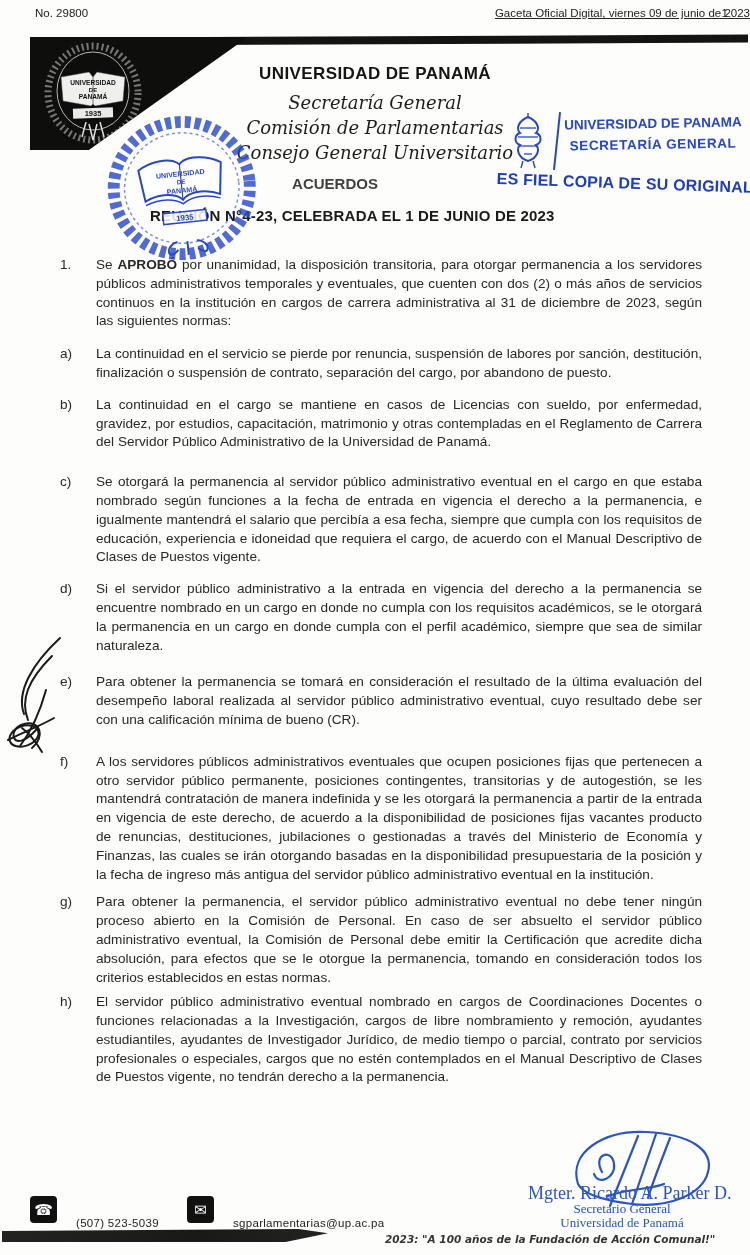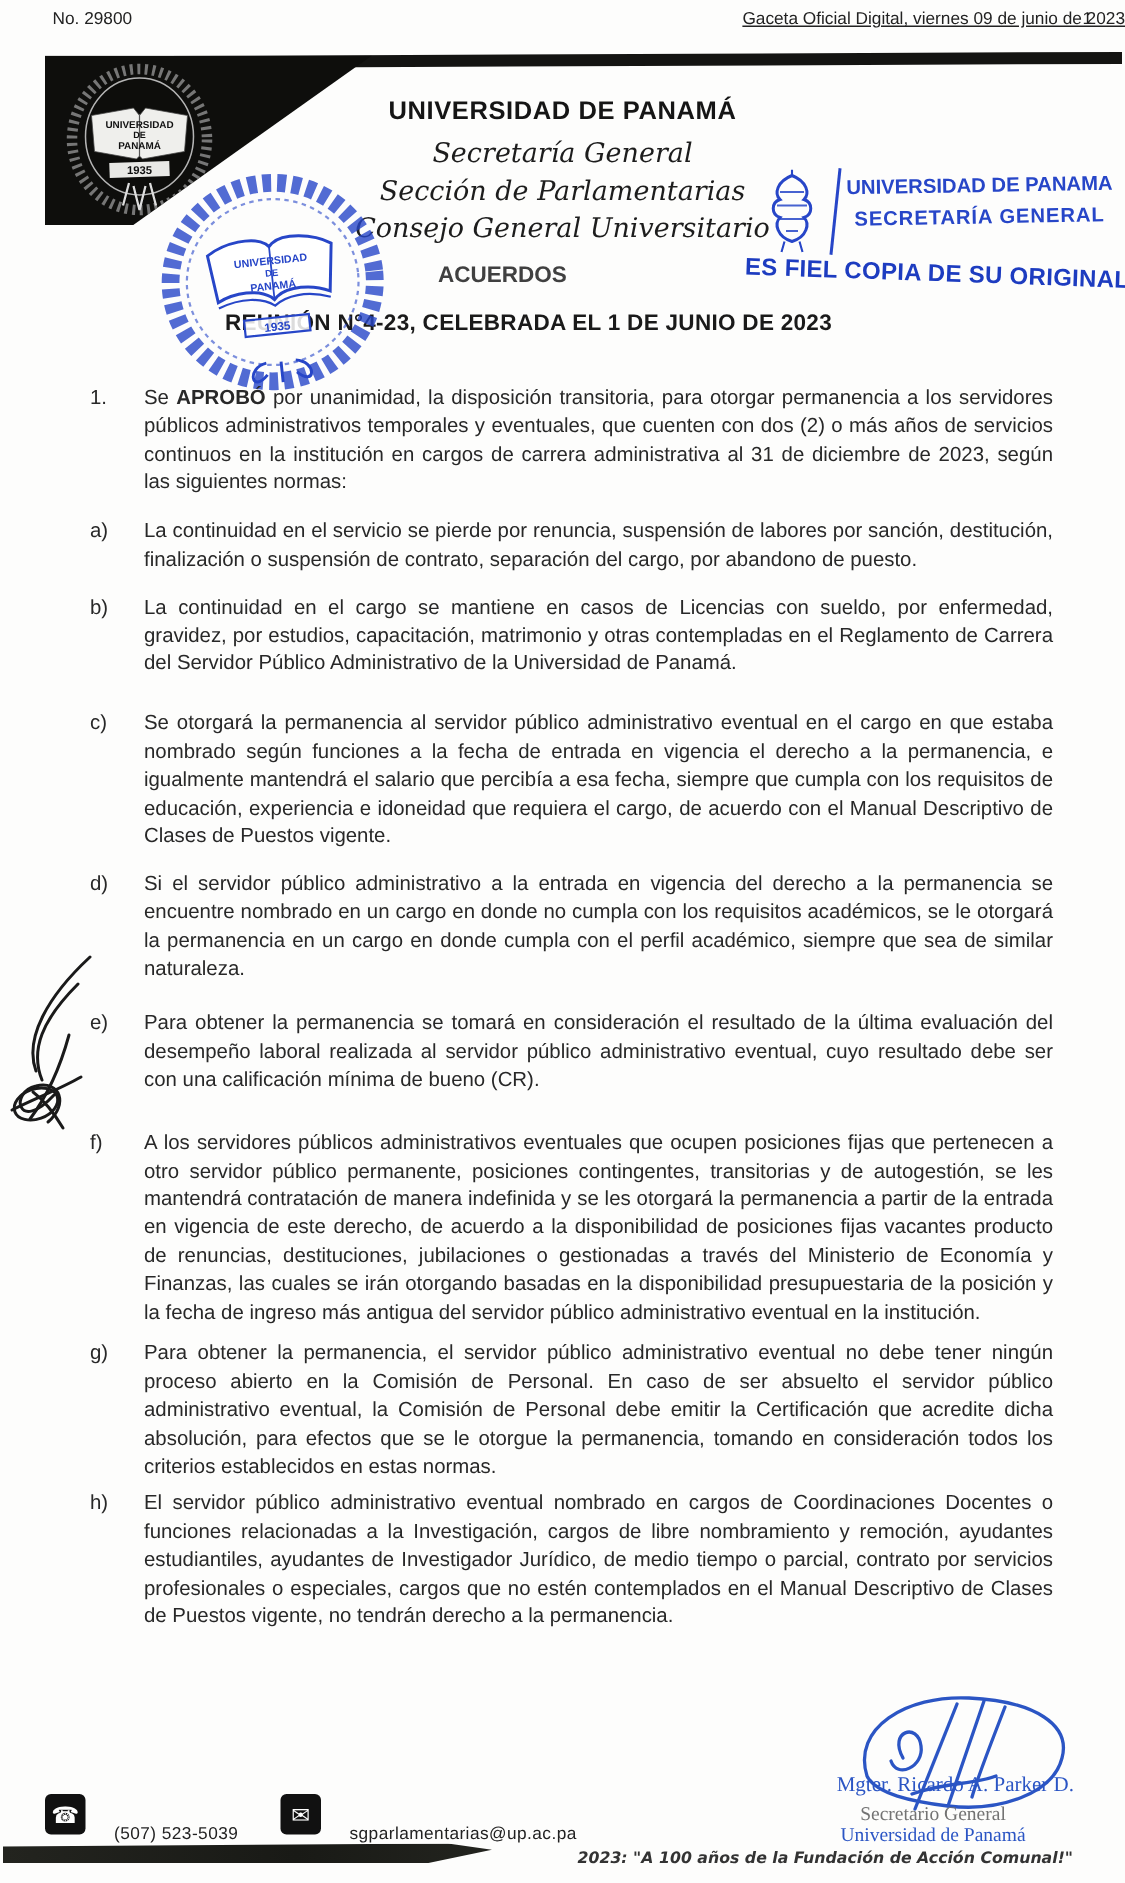--- a/index.html
+++ b/index.html
@@ -39,23 +39,23 @@
   .item:nth-child(2){margin-top:14px;}
   .item:nth-child(3){margin-top:13px;}
   .item:nth-child(4){margin-top:21px;}
   .item:nth-child(5){margin-top:13px;}
   .item:nth-child(6){margin-top:18px;}
   .item:nth-child(7){margin-top:23px;}
   .item:nth-child(8){margin-top:9px;}
   .item:nth-child(9){margin-top:6px;}
   
   .sig-name{left:528px;top:1183px;width:188px;text-align:right;
-    font-family:"Liberation Serif", serif;font-size:14px;color:#2b55c4;white-space:nowrap;}
+    font-family:"Liberation Serif", serif;font-size:18px;color:#2b55c4;white-space:nowrap;}
   .sig-title{left:528px;top:1201px;width:188px;text-align:center;
-    font-family:"Liberation Serif", serif;font-size:13px;color:#737373;}
+    font-family:"Liberation Serif", serif;font-size:13px;color:#1d4ed8;}
   .sig-org{left:528px;top:1215px;width:188px;text-align:center;
     font-family:"Liberation Serif", serif;font-size:13px;color:#2b55c4;}
   
   .contact-icon{width:27px;height:27px;background:#111;border-radius:4px;color:#fff;
     display:flex;align-items:center;justify-content:center;font-size:15px;}
   .phone-icon{left:30px;top:1196px;}
   .mail-icon{left:187px;top:1196px;}
   .contact-text{top:1203px;font-size:11.5px;letter-spacing:.3px;color:#222;margin-top:14px;}
   .footer-bar{left:2px;top:1229px;width:326px;height:13px;
     background:linear-gradient(90deg,#23241f,#191a16 60%,#23241f);
@@ -82,21 +82,21 @@
     <text x="51" y="50" text-anchor="middle" font-size="6" font-weight="bold" fill="#111" font-family="Liberation Sans, sans-serif">DE</text>
     <text x="51" y="57" text-anchor="middle" font-size="6.6" font-weight="bold" fill="#111" font-family="Liberation Sans, sans-serif">PANAMÁ</text>
     <rect x="31" y="66" width="40" height="10" fill="#e9e9e6" transform="rotate(-2 51 71)"></rect>
     <text x="51" y="74" text-anchor="middle" font-size="7.5" font-weight="bold" fill="#111" font-family="Liberation Sans, sans-serif">1935</text>
     <path d="M44,80 L40,95 M58,80 L62,95 M47,82 L51,98 L55,82" fill="none" stroke="#ddd" stroke-width="1.5"></path>
   </svg>
 </div>
 
 <div class="abs uni-title">UNIVERSIDAD DE PANAMÁ</div>
 <div class="abs script-line" style="top:92px">Secretaría General</div>
-<div class="abs script-line" style="top:117px">Sección de Parlamentarias</div>
+<div class="abs script-line" style="top:117px">Comisión de Parlamentarias</div>
 <div class="abs script-line" style="top:142px">Consejo General Universitario</div>
 <div class="abs acuerdos">ACUERDOS</div>
 <div class="abs reunion">REUNIÓN N°4-23, CELEBRADA EL 1 DE JUNIO DE 2023</div>
 
 <svg class="abs" style="left:507px;top:113px" width="42" height="56" viewBox="0 0 42 56">
   <g fill="none" stroke="#2746c8" stroke-width="2">
     <path d="M21,4 C11,8 9,16 13,20 C7,22 7,30 13,32 C9,36 11,45 21,48 C31,45 33,36 29,32 C35,30 35,22 29,20 C33,16 31,8 21,4 Z"></path>
     <path d="M13,15 L29,15 M11,24 L31,24 M13,33 L29,33 M17,41 L25,41" stroke-width="1.4" opacity="0.85"></path>
     <path d="M21,4 L21,0" stroke-width="1.4"></path>
     <path d="M16,48 L14,55 M26,48 L28,55" stroke-width="1.4"></path>

